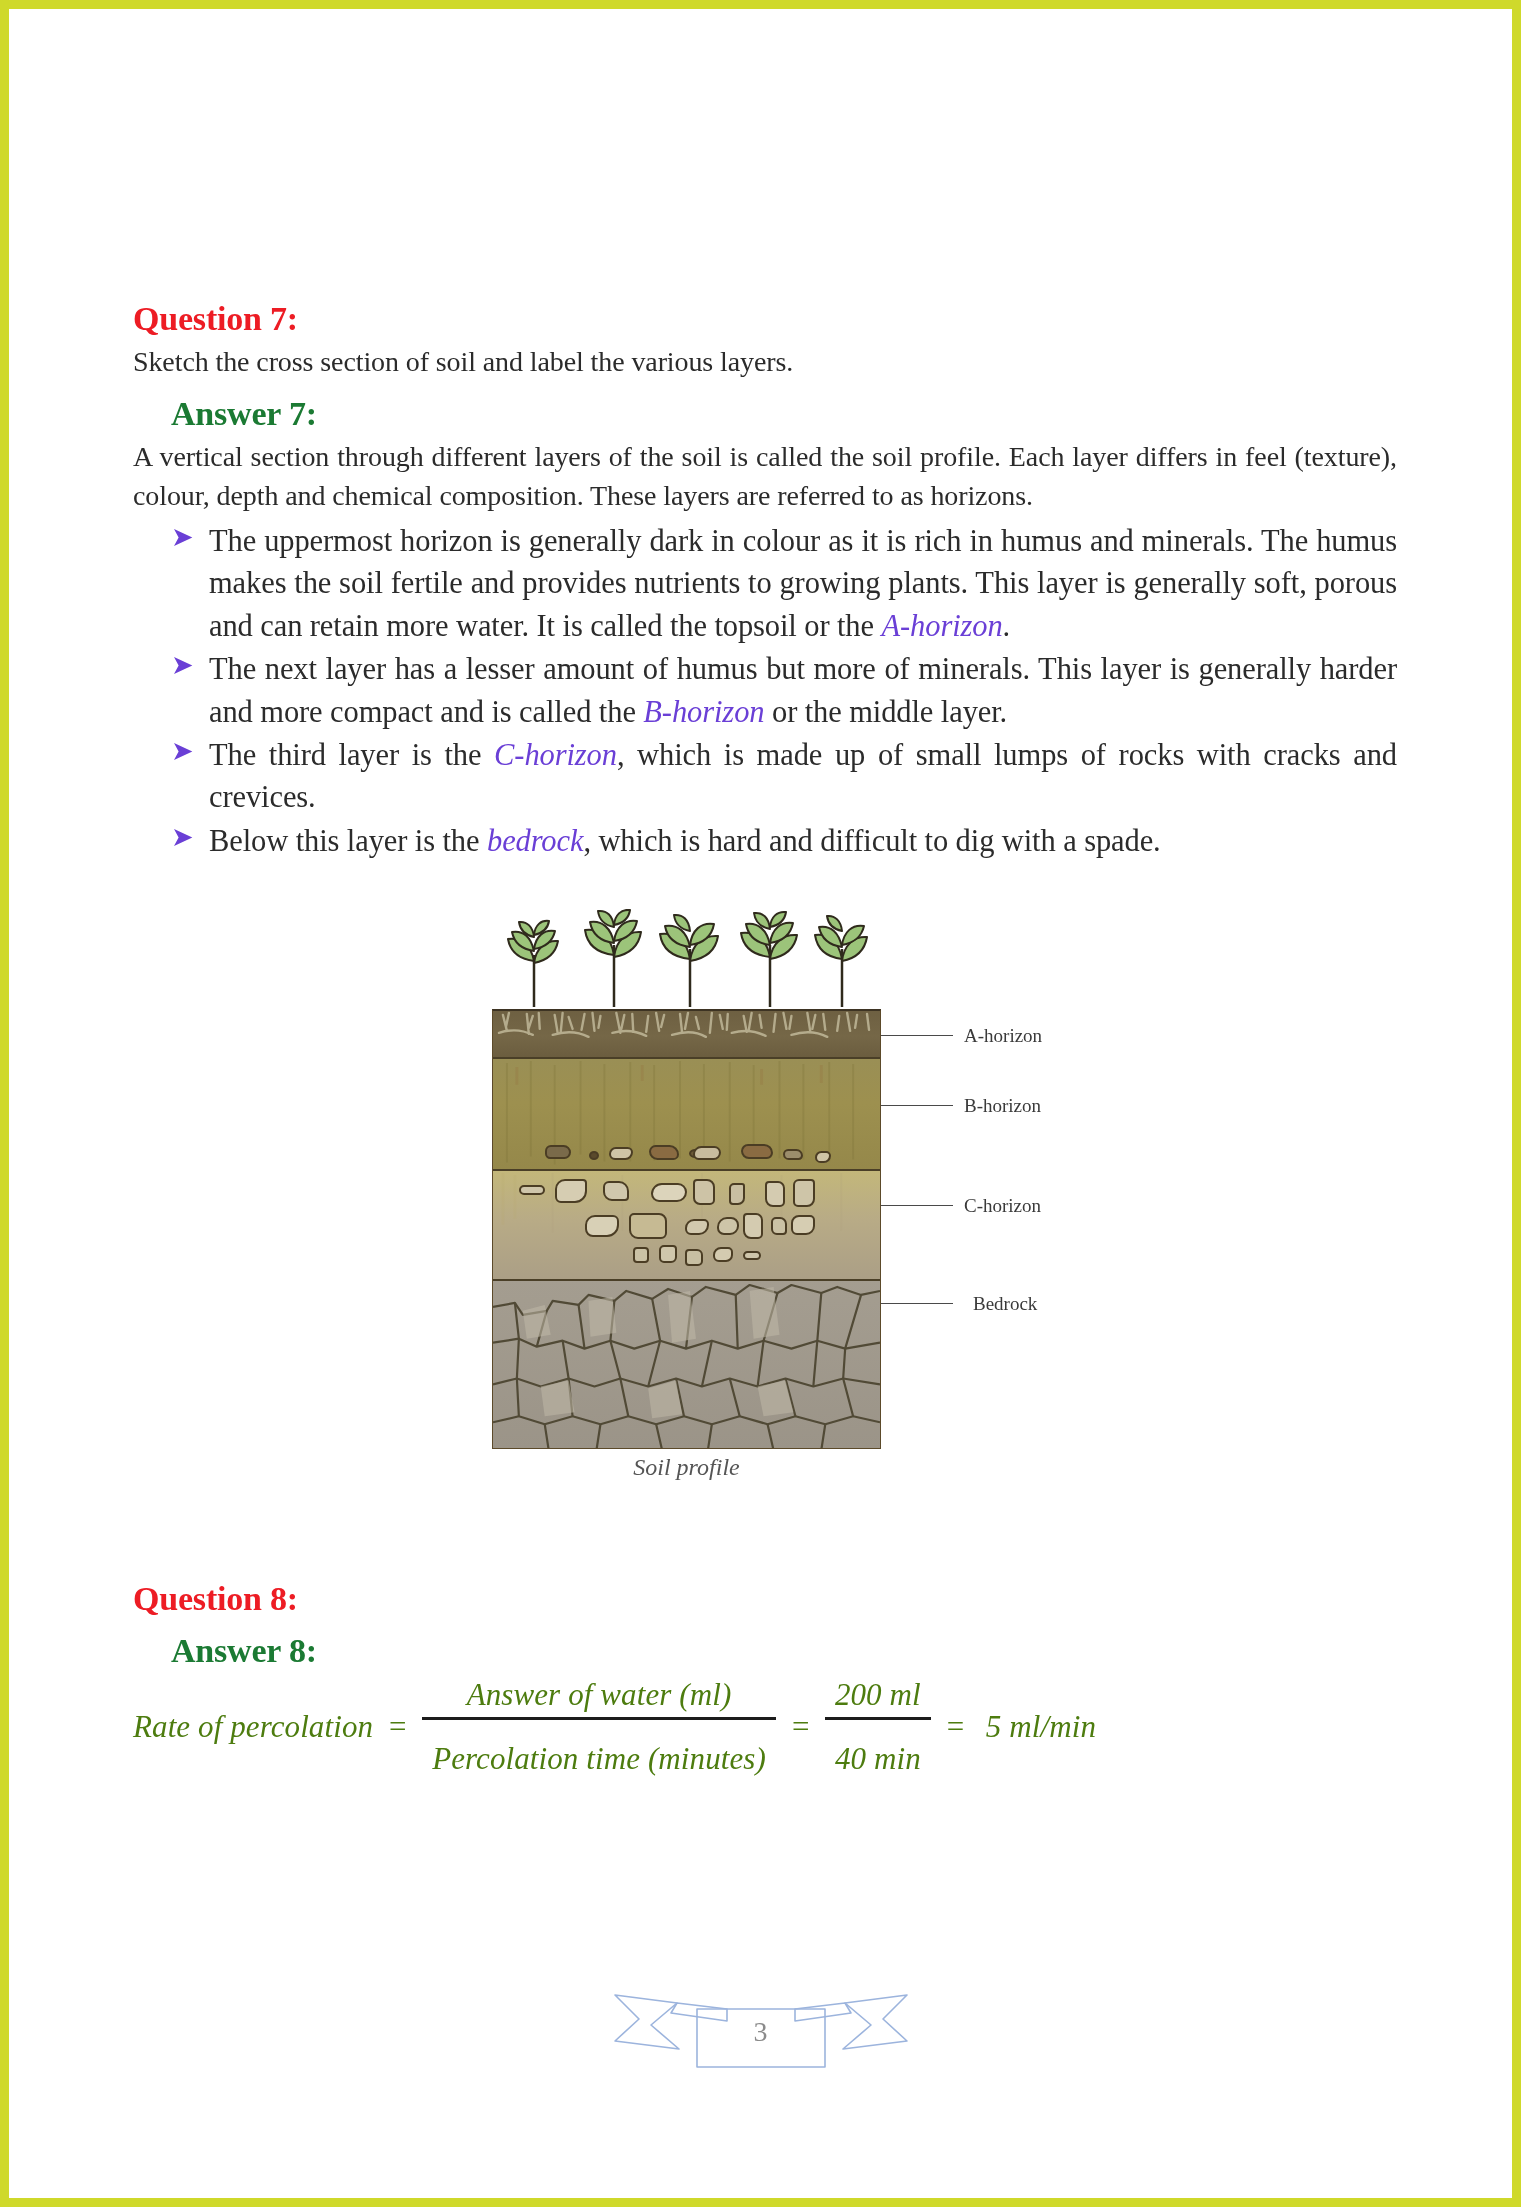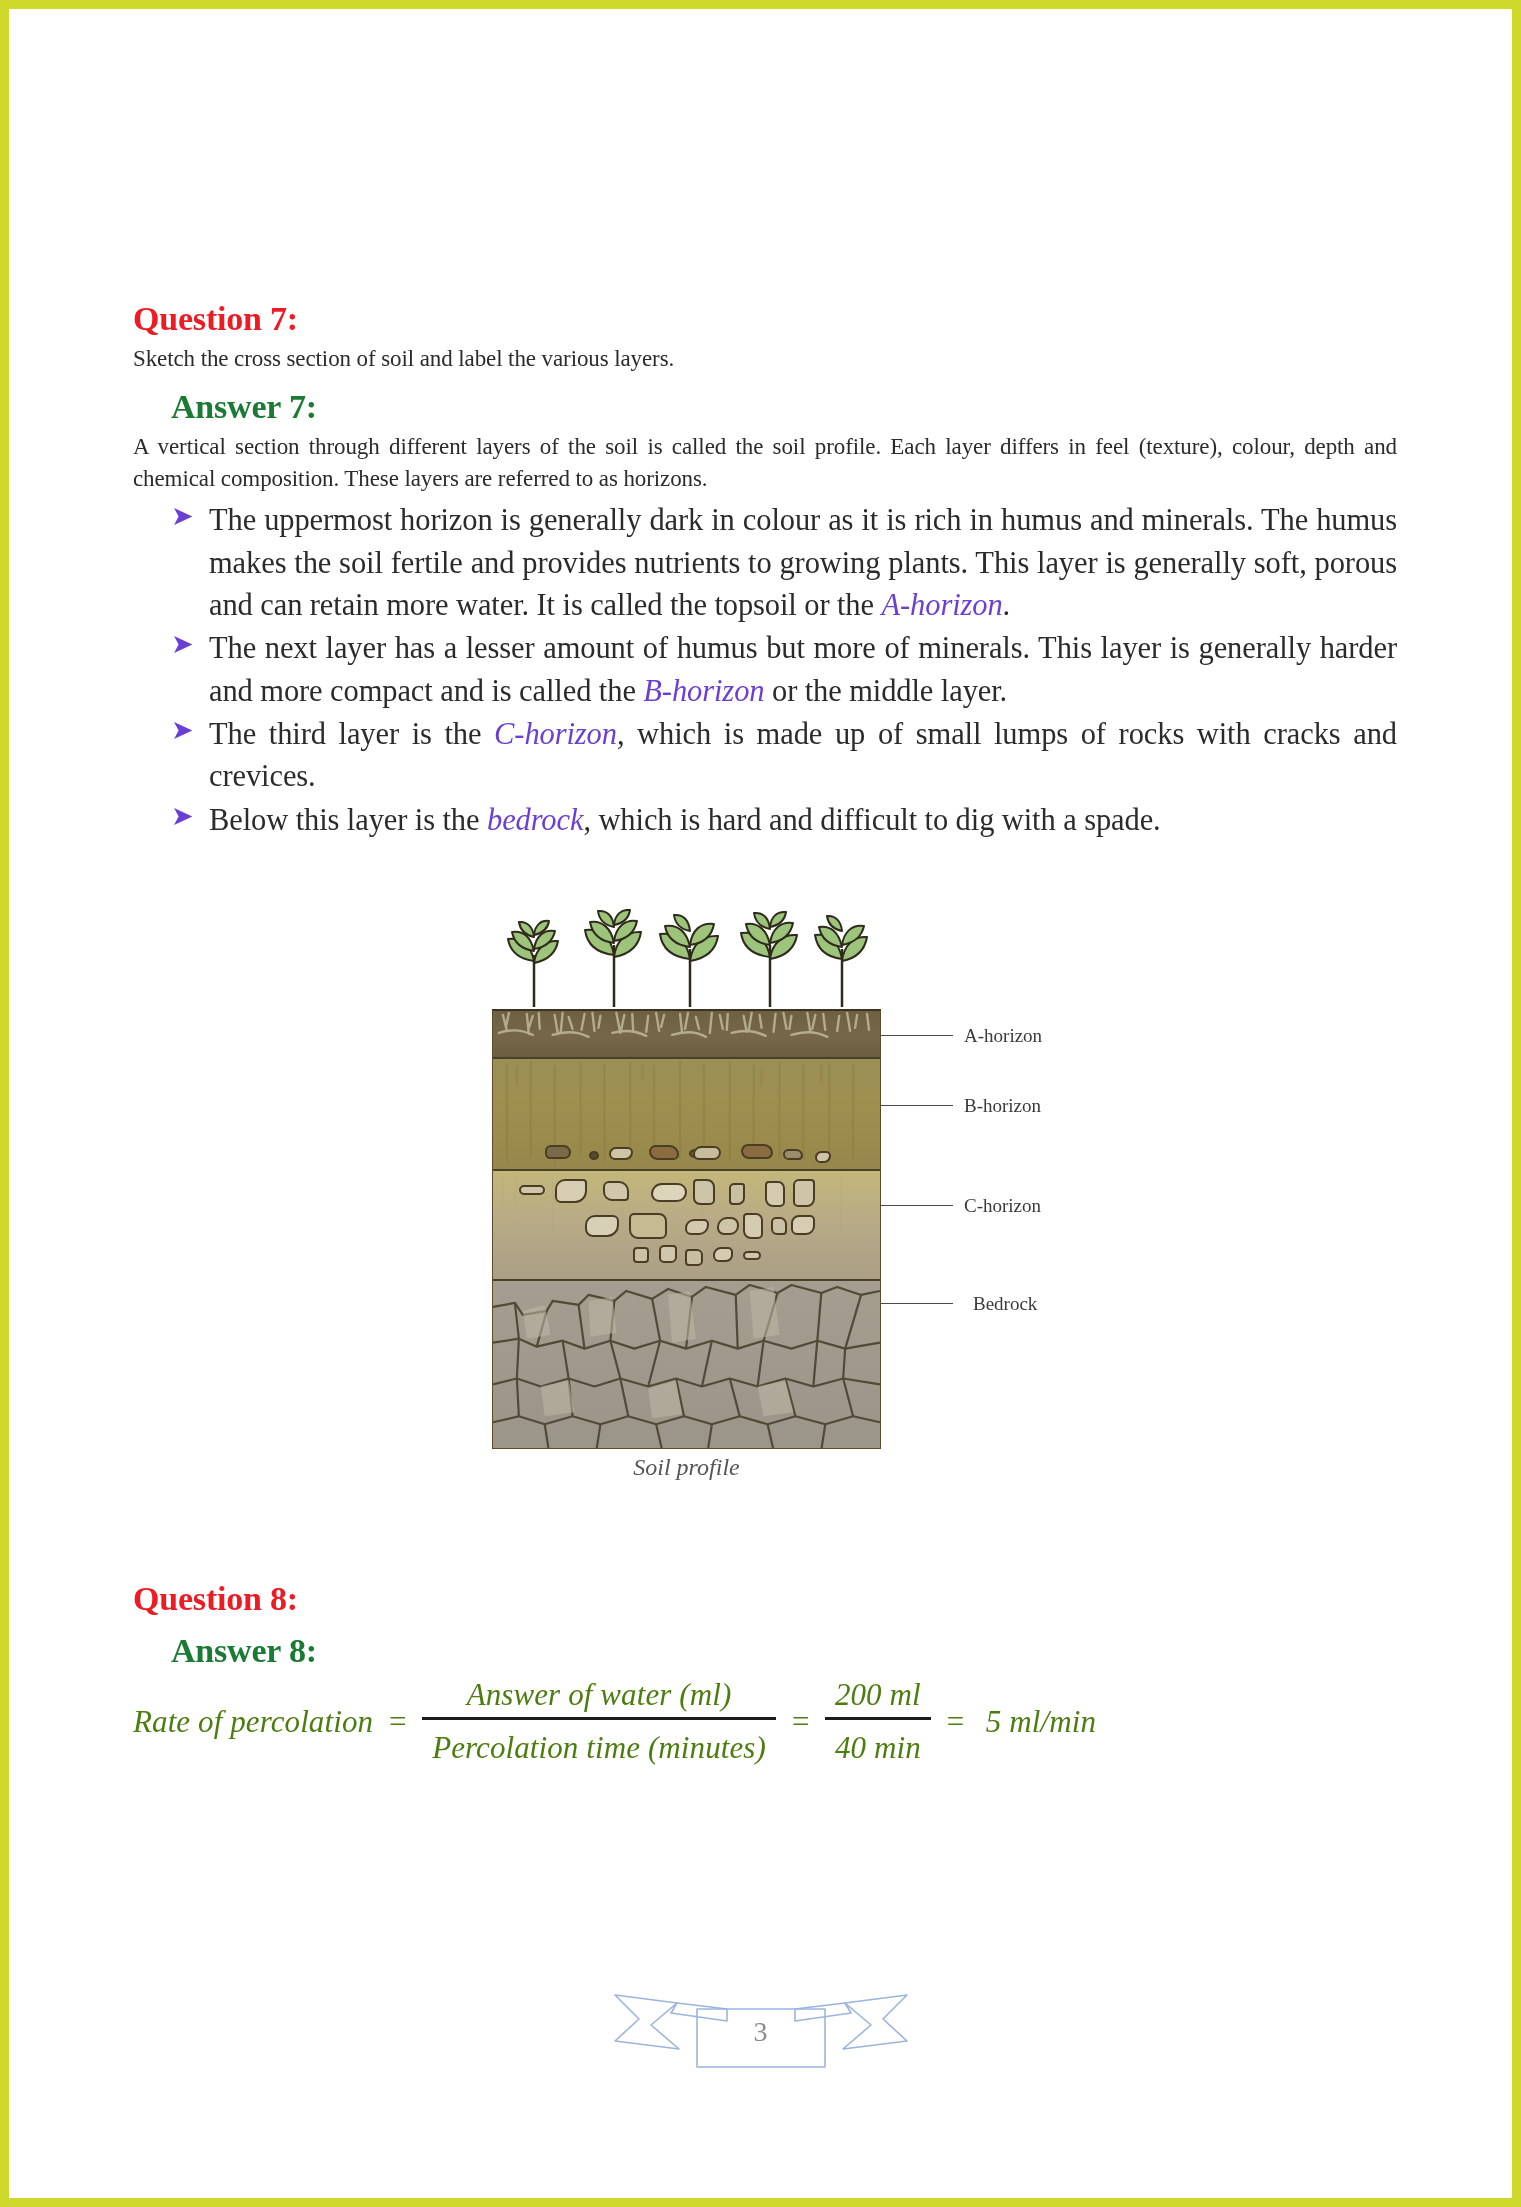--- a/index.html
+++ b/index.html
@@ -49,21 +49,21 @@
     font-size: 34px;
     font-weight: bold;
     color: #1b7a33;
     letter-spacing: -0.2px;
     line-height: 1.18;
     margin: 12px 0 4px 38px;
   }
 
   
   .para {
-    font-size: 23px;
+    font-size: 28px;
     line-height: 1.39;
     color: #2b2b2b;
     text-align: justify;
     margin: 0 0 2px 0;
     letter-spacing: -0.1px;
   }
   .para.nojust { text-align: left; }
 
   
   .blist { margin: 4px 0 0 0; padding: 0; list-style: none; }
@@ -201,21 +201,21 @@
   }
   .f-lead { white-space: nowrap; }
   .f-eq { margin: 0 14px; font-style: italic; }
   .frac {
     display: inline-flex;
     flex-direction: column;
     align-items: center;
     text-align: center;
   }
   .frac .num { padding: 0 10px 4px 10px; white-space: nowrap; }
-  .frac .den { padding: 10px 10px 0 10px; white-space: nowrap; border-top: 3px solid #1c1c1c; }
+  .frac .den { padding: 21px 10px 0 10px; white-space: nowrap; border-top: 3px solid #1c1c1c; }
   .f-result { white-space: nowrap; margin-left: 6px; }
 
   
   .ribbon {
     position: absolute;
     left: 50%;
     transform: translateX(-50%);
     top: 1960px;
     width: 300px;
     height: 110px;

